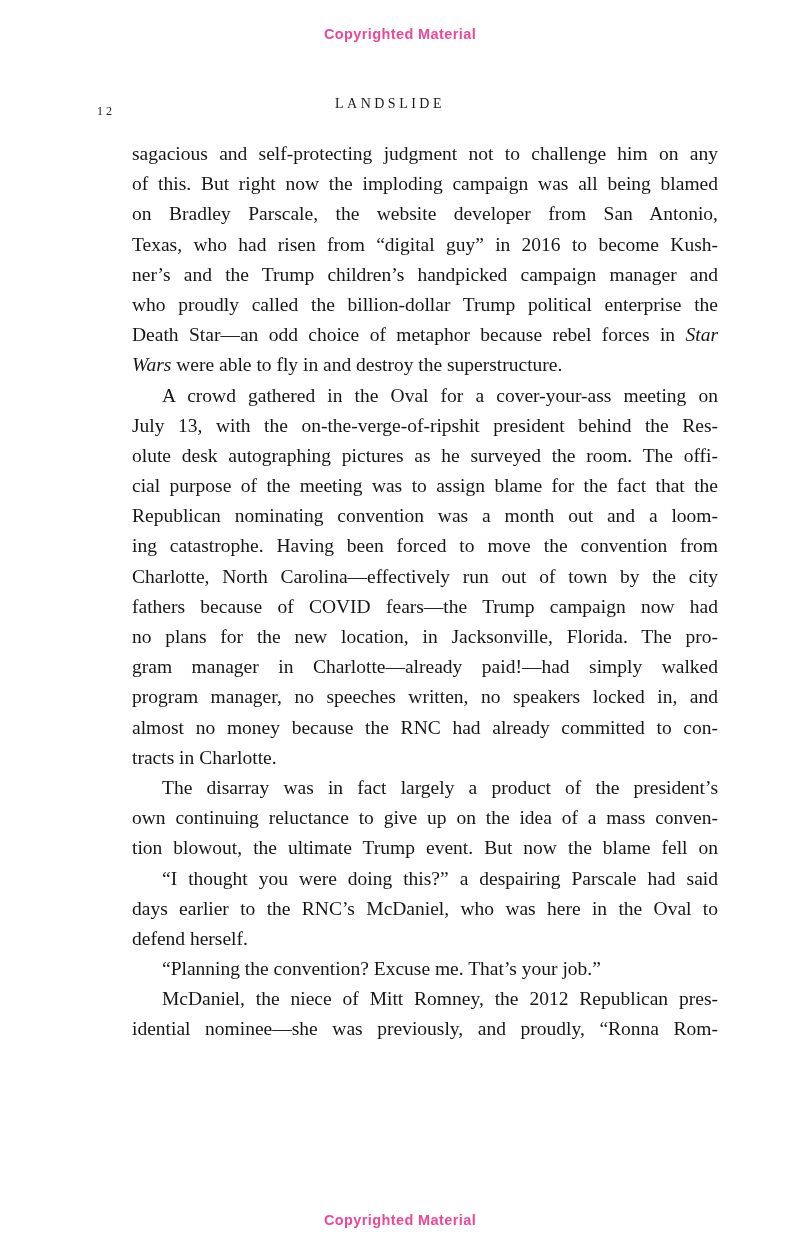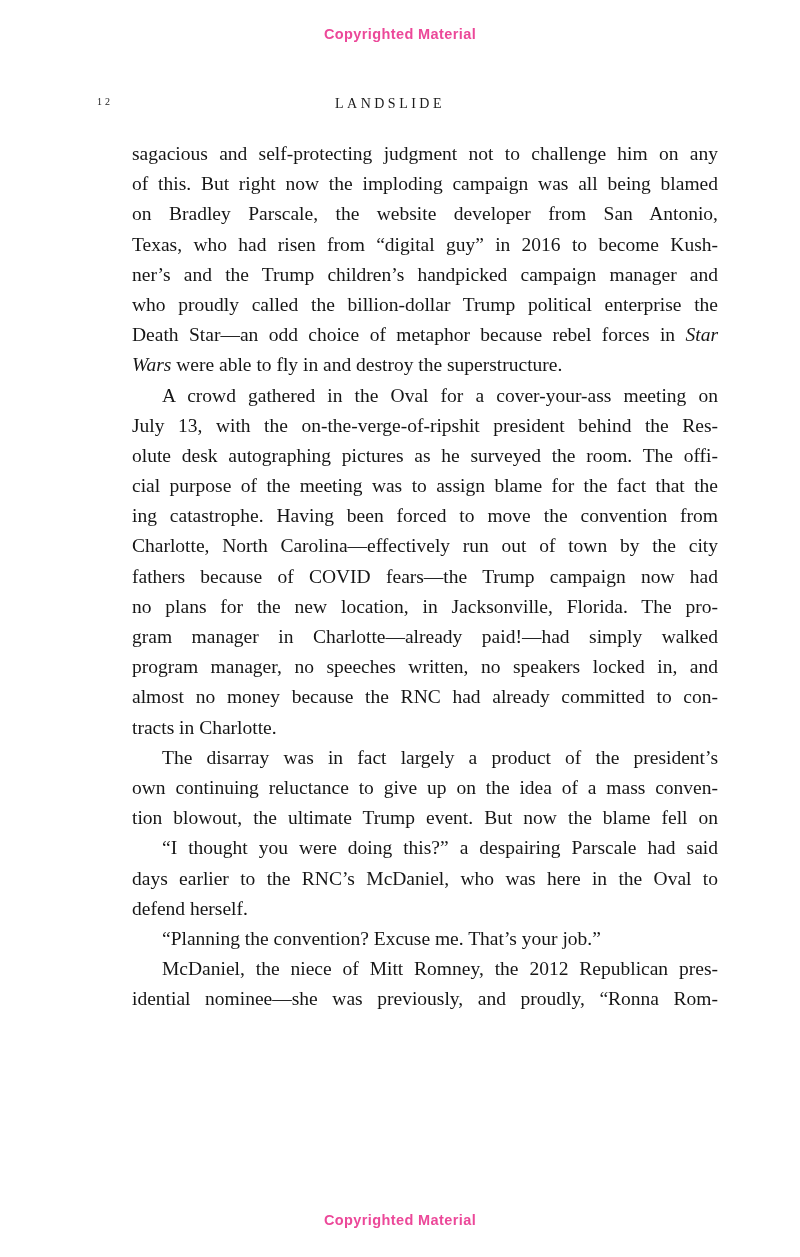--- a/index.html
+++ b/index.html
@@ -29,22 +29,22 @@
     position: absolute;
     top: 96px;
     left: 97px;
     width: 586px;
     height: 20px;
     color: #1b1b1b;
   }
   .page-number {
     position: absolute;
     left: 0;
-    top: 0;
-    font-size: 10px;
+    top: 8px;
+    font-size: 12px;
     letter-spacing: 3px;
   }
   .running-head {
     position: absolute;
     left: 0;
     right: 0;
     top: 0;
     text-align: center;
     font-size: 14px;
     letter-spacing: 3.5px;
@@ -86,20 +86,21 @@
     <div class="line"><span>on Bradley Parscale, the website developer from San Antonio,</span></div>
     <div class="line"><span>Texas, who had risen from “digital guy” in 2016 to become Kush-</span></div>
     <div class="line"><span>ner’s and the Trump children’s handpicked campaign manager and</span></div>
     <div class="line"><span>who proudly called the billion-dollar Trump political enterprise the</span></div>
     <div class="line"><span>Death Star—an odd choice of metaphor because rebel forces in </span><span class="it">Star</span></div>
     <div class="line last"><span class="it">Wars</span><span> were able to fly in and destroy the superstructure.</span></div>
     <div class="line indent"><span>A crowd gathered in the Oval for a cover-your-ass meeting on</span></div>
     <div class="line"><span>July 13, with the on-the-verge-of-ripshit president behind the Res-</span></div>
     <div class="line"><span>olute desk autographing pictures as he surveyed the room. The offi-</span></div>
     <div class="line"><span>cial purpose of the meeting was to assign blame for the fact that the</span></div>
+    <div class="line"><span>Republican nominating convention was a month out and a loom-</span></div>
     <div class="line"><span>ing catastrophe. Having been forced to move the convention from</span></div>
     <div class="line"><span>Charlotte, North Carolina—effectively run out of town by the city</span></div>
     <div class="line"><span>fathers because of COVID fears—the Trump campaign now had</span></div>
     <div class="line"><span>no plans for the new location, in Jacksonville, Florida. The pro-</span></div>
     <div class="line"><span>gram manager in Charlotte—already paid!—had simply walked</span></div>
     <div class="line"><span>program manager, no speeches written, no speakers locked in, and</span></div>
     <div class="line"><span>almost no money because the RNC had already committed to con-</span></div>
     <div class="line last"><span>tracts in Charlotte.</span></div>
     <div class="line indent"><span>The disarray was in fact largely a product of the president’s</span></div>
     <div class="line"><span>own continuing reluctance to give up on the idea of a mass conven-</span></div>

